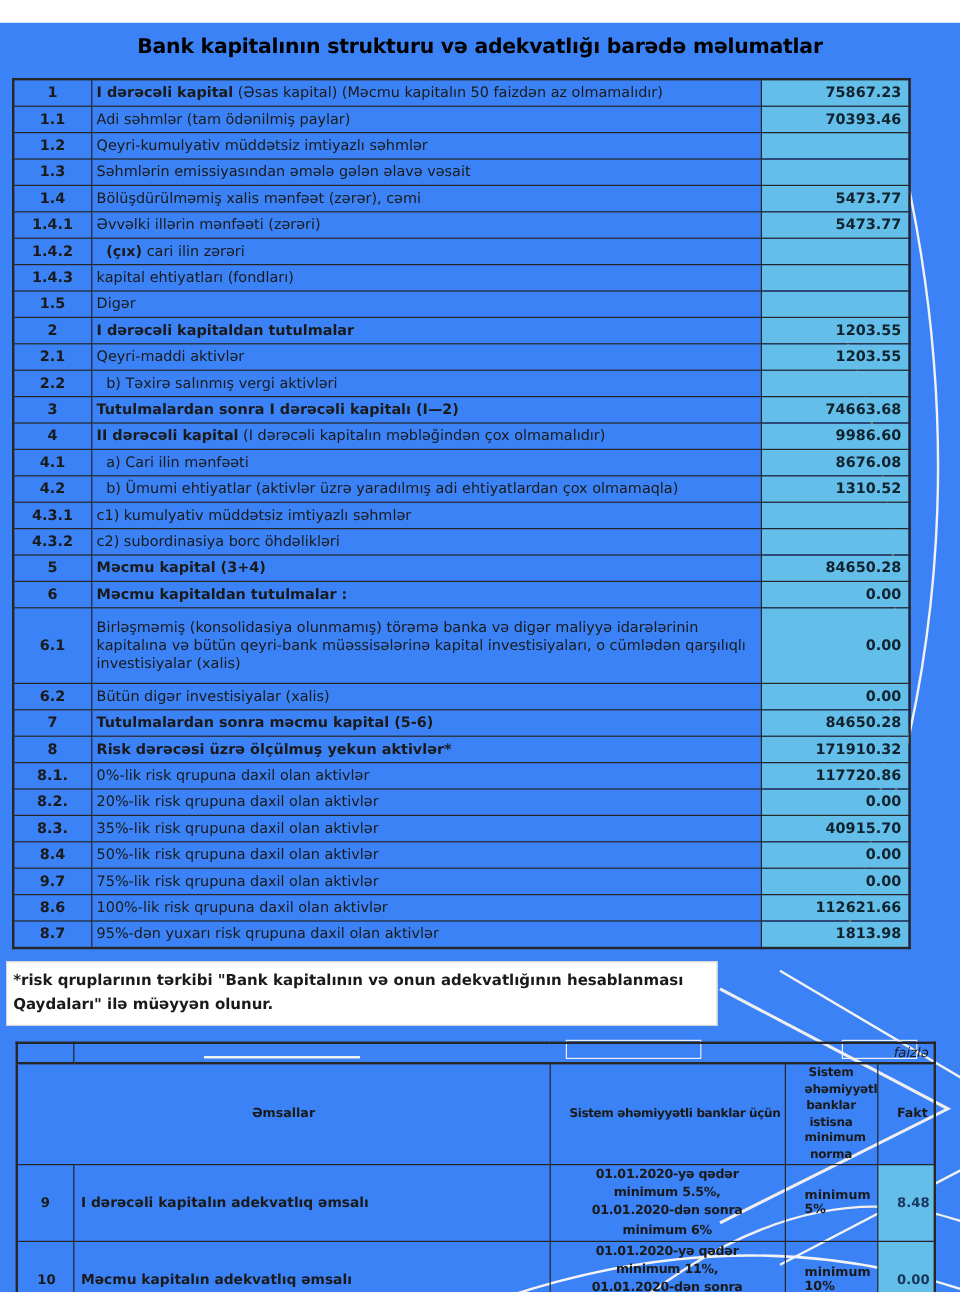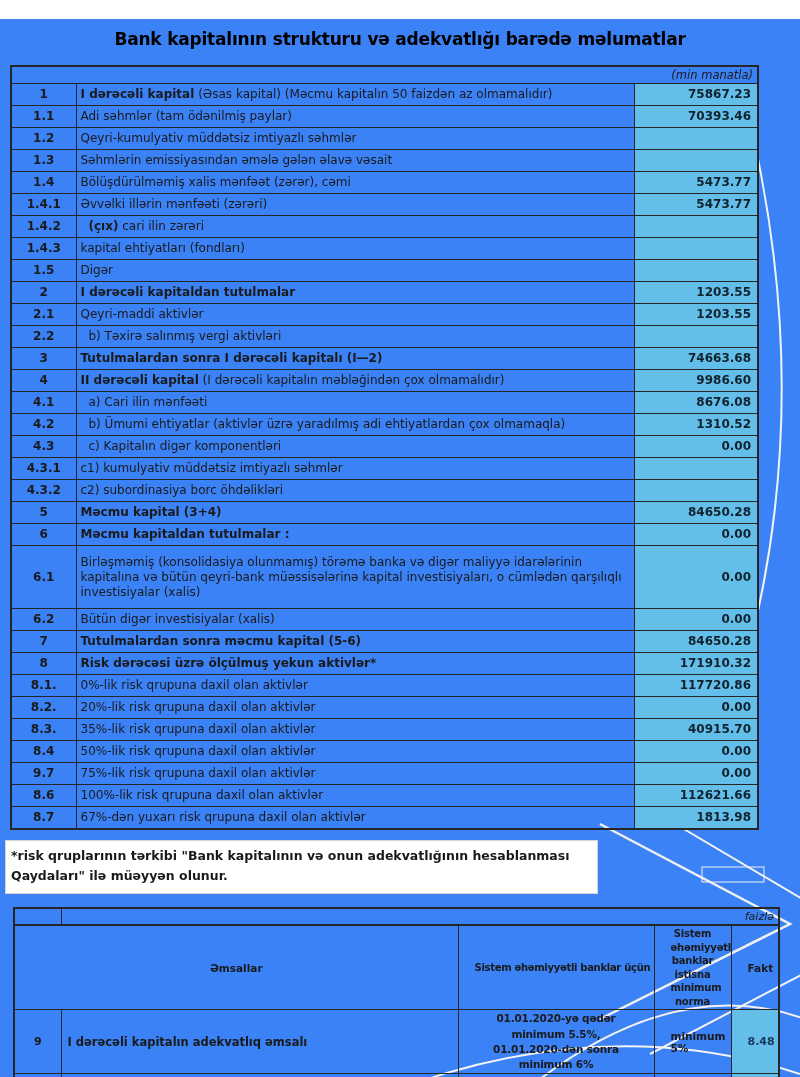--- a/index.html
+++ b/index.html
@@ -92,23 +92,20 @@
   <div class="content">
     <div class="title">Bank kapitalının strukturu və adekvatlığı barədə məlumatlar</div>
 
     <table class="t1">
       <colgroup>
         <col style="width:65px">
           <col style="width:558px">
           <col style="width:124px">
       </colgroup>
       <tbody>
-        <tr class="unit-row">
-          <td colspan="3">(min manatla)</td>
-        </tr>
       <tr>
             <td class="num">1</td>
             <td class="lbl"><b>I dərəcəli kapital</b> (Əsas kapital) (Məcmu kapitalın 50 faizdən  az olmamalıdır)</td>
             <td class="val">75867.23</td>
           </tr>
           <tr>
             <td class="num">1.1</td>
             <td class="lbl">Adi səhmlər (tam ödənilmiş paylar)</td>
             <td class="val">70393.46</td>
           </tr>
@@ -176,25 +173,20 @@
             <td class="num">4.1</td>
             <td class="lbl ind1">a) Cari ilin mənfəəti</td>
             <td class="val">8676.08</td>
           </tr>
           <tr>
             <td class="num">4.2</td>
             <td class="lbl ind1">b) Ümumi ehtiyatlar (aktivlər üzrə yaradılmış adi ehtiyatlardan çox olmamaqla)</td>
             <td class="val">1310.52</td>
           </tr>
           <tr>
-            <td class="num">4.3</td>
-            <td class="lbl ind1">c)  Kapitalın digər komponentləri</td>
-            <td class="val">0.00</td>
-          </tr>
-          <tr>
             <td class="num">4.3.1</td>
             <td class="lbl ind2">c1) kumulyativ müddətsiz imtiyazlı səhmlər</td>
             <td class="val"></td>
           </tr>
           <tr>
             <td class="num">4.3.2</td>
             <td class="lbl ind2">c2) subordinasiya borc öhdəlikləri</td>
             <td class="val"></td>
           </tr>
           <tr>
@@ -252,21 +244,21 @@
             <td class="lbl">75%-lik risk qrupuna daxil olan aktivlər</td>
             <td class="val">0.00</td>
           </tr>
           <tr>
             <td class="num">8.6</td>
             <td class="lbl">100%-lik risk qrupuna daxil olan aktivlər</td>
             <td class="val">112621.66</td>
           </tr>
           <tr>
             <td class="num">8.7</td>
-            <td class="lbl">67%-dən yuxarı risk qrupuna daxil olan aktivlər</td>
+            <td class="lbl">95%-dən yuxarı risk qrupuna daxil olan aktivlər</td>
             <td class="val">1813.98</td>
           </tr>
         </tbody>
     </table>
 
     <div class="footnote">*risk qruplarının tərkibi "Bank kapitalının və onun adekvatlığının hesablanması Qaydaları" ilə müəyyən olunur.</div>
 
     <table class="t2">
       <colgroup>
         <col style="width:47px">

